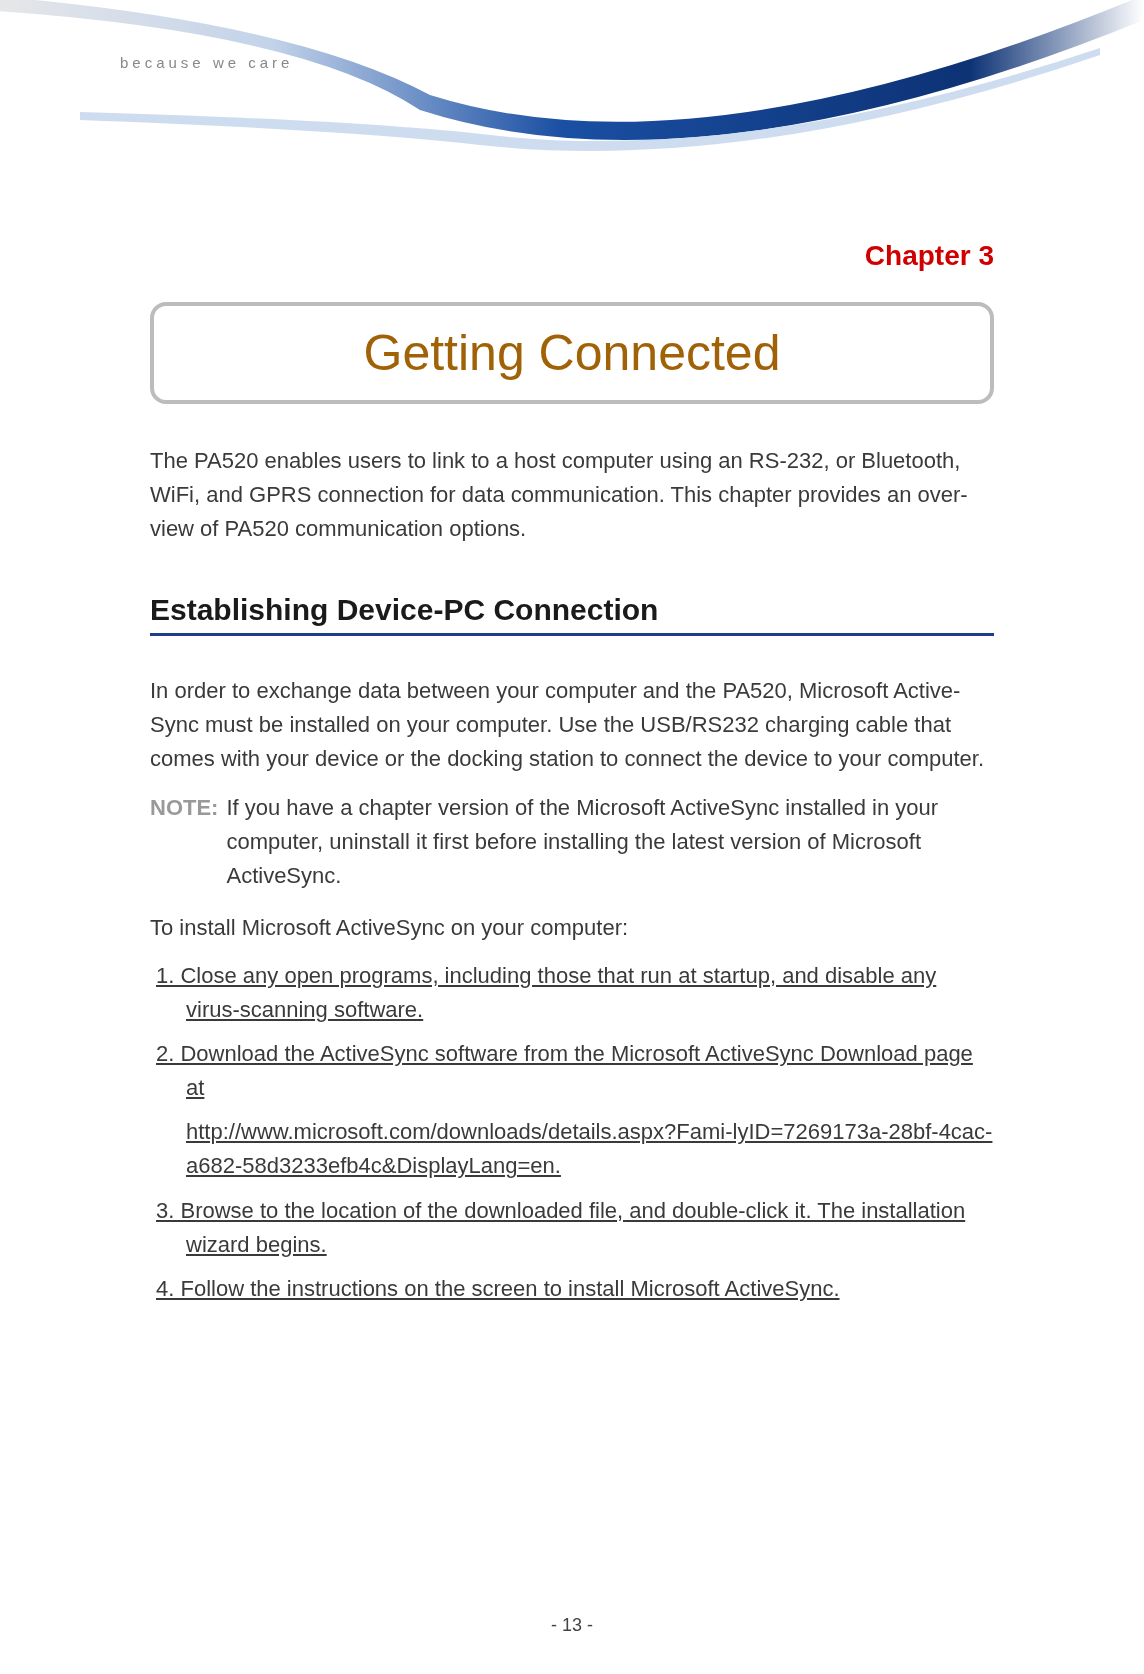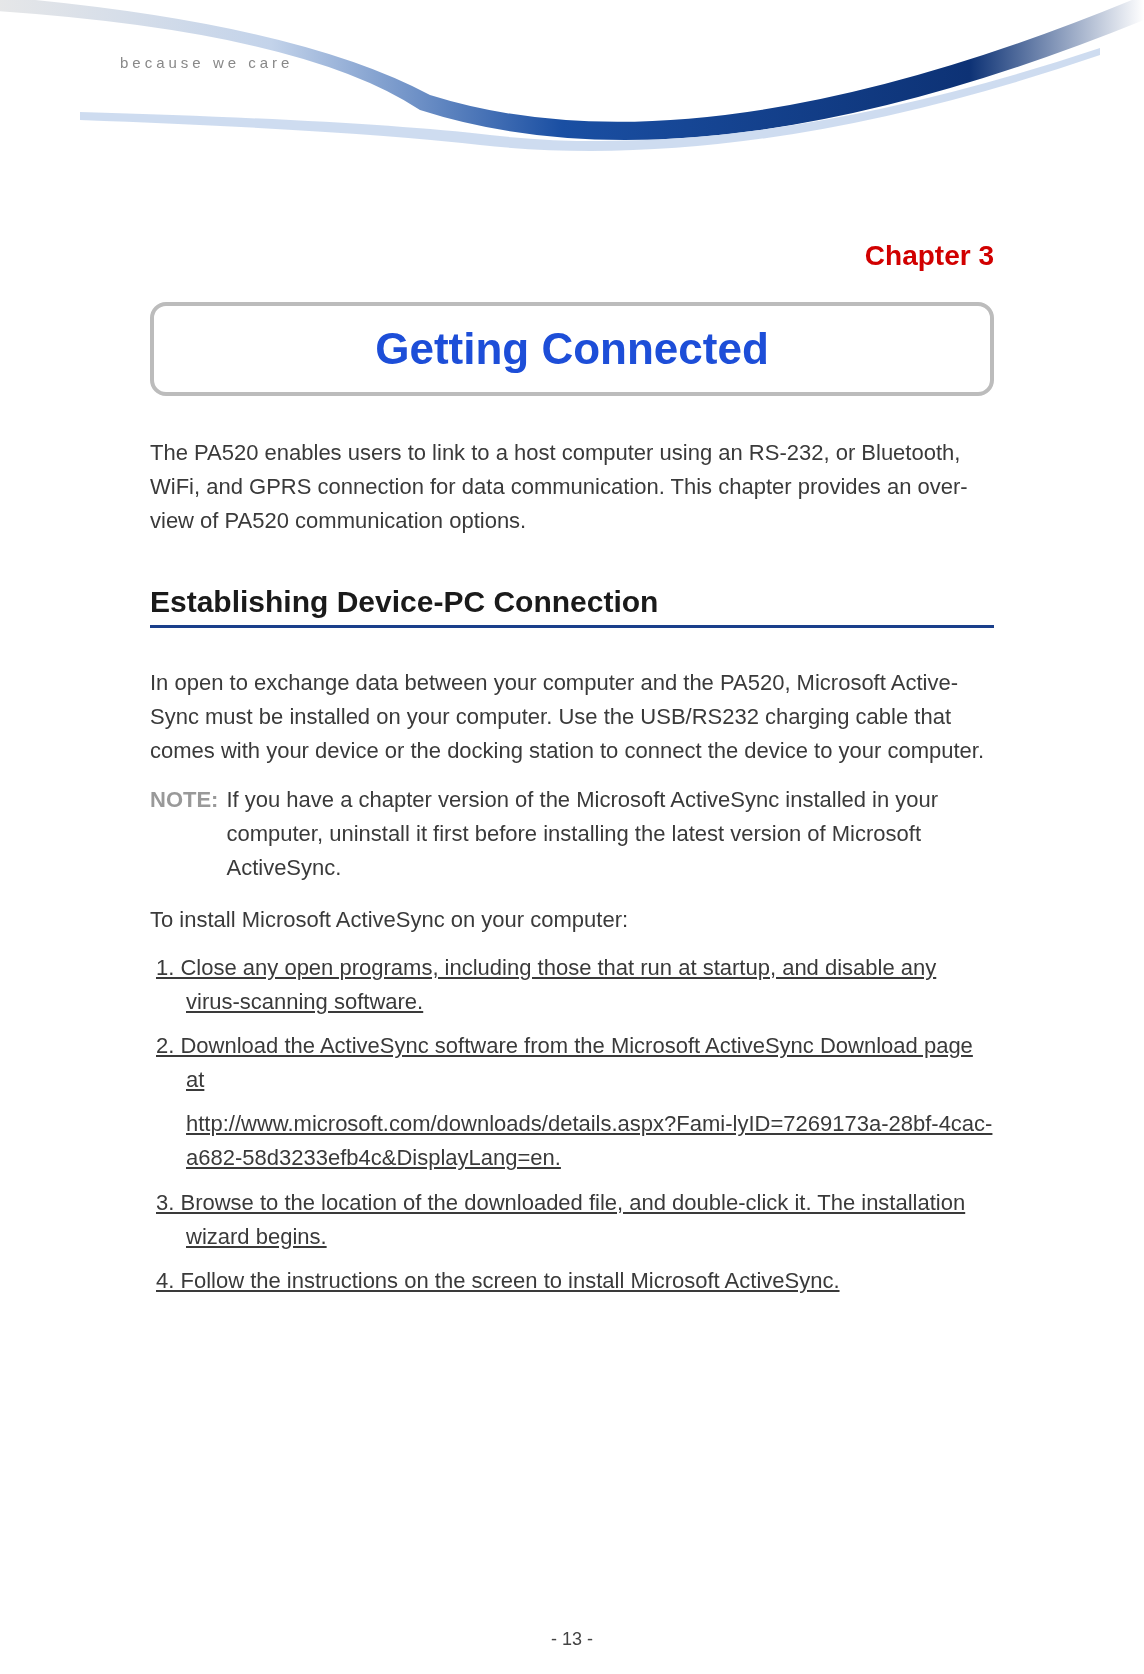--- a/index.html
+++ b/index.html
@@ -51,23 +51,23 @@
       margin-bottom: 30px;
     }
     .title-box {
       border: 4px solid #bcbcbc;
       border-radius: 16px;
       padding: 18px 0;
       text-align: center;
       margin-bottom: 40px;
     }
     .title-box-text {
-      font-size: 44px;
-      font-weight: bold;
-      color: #1d4ed8;
+      font-size: 50px;
+      font-weight: normal;
+      color: #a16207;
     }
     .intro-para {
       font-size: 22px;
       line-height: 1.55;
       color: #3a3a3a;
       margin-bottom: 32px;
     }
     .section-heading {
       font-size: 30px;
       font-weight: bold;
@@ -115,21 +115,21 @@
       padding-left: 36px;
       text-indent: -30px;
     }
     .step-sub {
       padding-left: 36px;
       margin-bottom: 10px;
       word-break: break-all;
     }
     .page-num {
       position: absolute;
-      bottom: 24px;
+      bottom: 38px;
       left: 0;
       width: 100%;
       text-align: center;
       font-size: 18px;
       color: #444;
     }
   </style>
 </head>
 <body>
 
@@ -157,21 +157,21 @@
 
   <div class="title-box">
     <div class="title-box-text">Getting Connected</div>
   </div>
 
   <p class="intro-para">The PA520 enables users to link to a host computer using an RS-232, or Bluetooth, WiFi, and GPRS connection for data communication. This chapter provides an over-view of PA520 communication options.</p>
 
   <h2 class="section-heading">Establishing Device-PC Connection</h2>
 
 
-  <p class="body-para">In open to exchange data between your computer and the PA520, Microsoft Active-Sync must be installed on your computer. Use the USB/RS232 charging cable that comes with your device or the docking station to connect the device to your computer.</p>
+  <p class="body-para">In order to exchange data between your computer and the PA520, Microsoft Active-Sync must be installed on your computer. Use the USB/RS232 charging cable that comes with your device or the docking station to connect the device to your computer.</p>
 
   <div class="note-block">
     <div class="note-label">NOTE:</div>
     <div class="note-text">If you have a chapter version of the Microsoft ActiveSync installed in your computer, uninstall it first before installing the latest version of Microsoft ActiveSync.</div>
   </div>
 
   <p class="body-para">To install Microsoft ActiveSync on your computer:</p>
 
   <div class="step-list">
     <div class="step-item">1. Close any open programs, including those that run at startup, and disable any virus-scanning software.</div>

